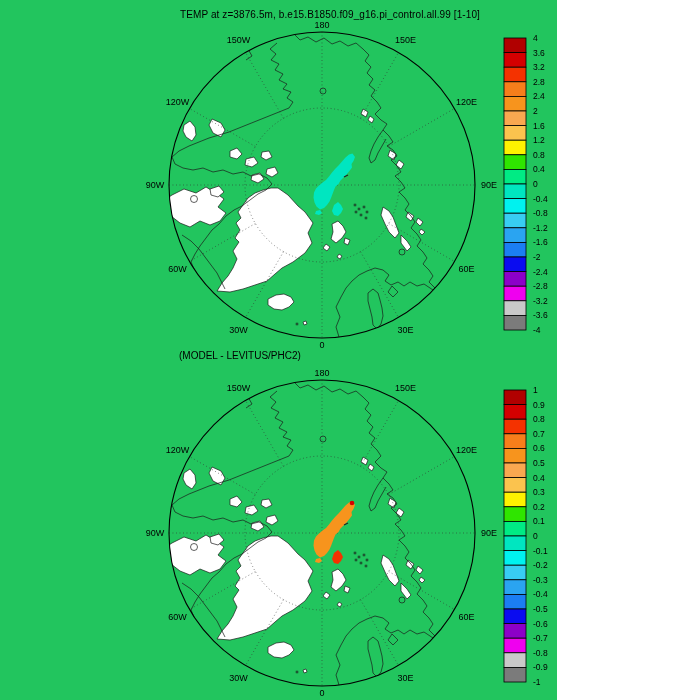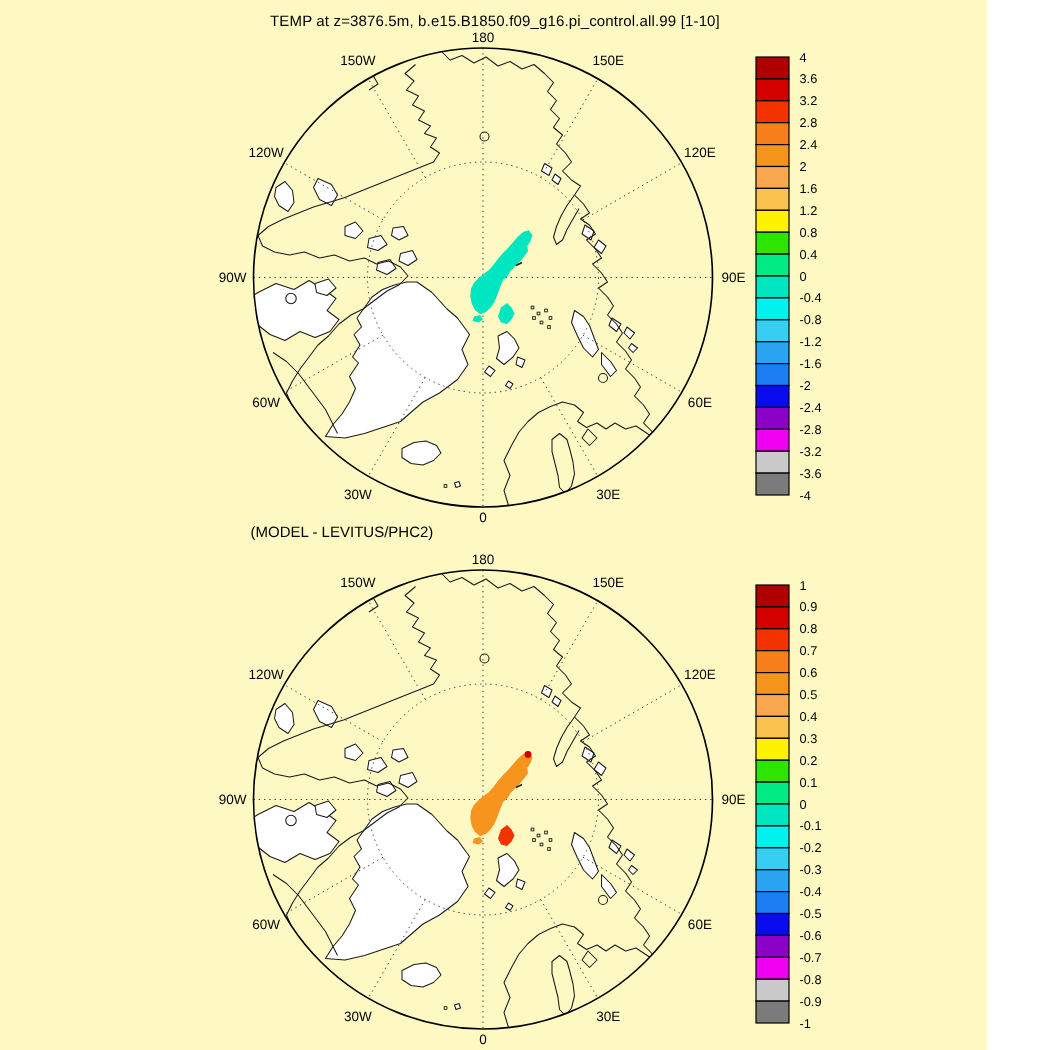--- a/index.html
+++ b/index.html
@@ -1,20 +1,20 @@
 <!DOCTYPE html>
 <html><head>
 <meta charset="utf-8">
 <style>
   html,body{margin:0;padding:0;background:#ffffff;}
   body{width:700px;height:700px;font-family:"Liberation Sans",sans-serif;}
-  .canvas{position:relative;width:658px;height:700px;background:#fef9c3;overflow:hidden;}
+  .canvas{position:relative;width:557px;height:700px;background:#22c55e;overflow:hidden;}
   .fig-title{position:absolute;top:9px;left:330px;transform:translateX(-50%);
              font-size:10px;color:#000;white-space:nowrap;letter-spacing:0.1px;}
-  .fig-subtitle{position:absolute;top:350px;left:167px;font-size:10px;color:#000;white-space:nowrap;}
+  .fig-subtitle{position:absolute;top:350px;left:179px;font-size:10px;color:#000;white-space:nowrap;}
   svg.map{position:absolute;width:380px;height:346px;}
   #map-top{left:132px;top:12px;}
   #map-bottom{left:132px;top:360px;}
   svg.cbar{position:absolute;left:502px;width:70px;height:302px;}
   #cb-top{top:34px;}
   #cb-bottom{top:386px;}
 </style>
 </head>
 <body>
 

